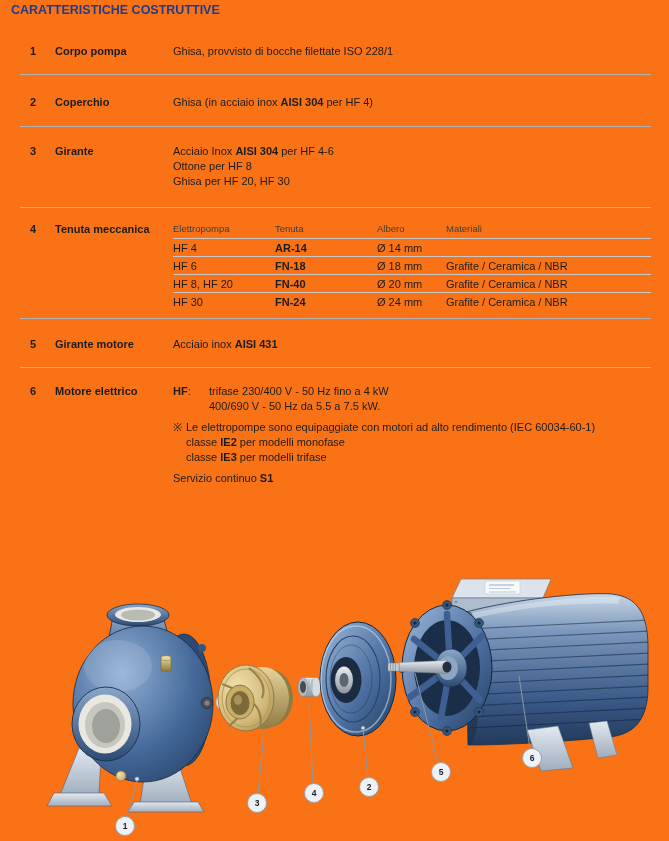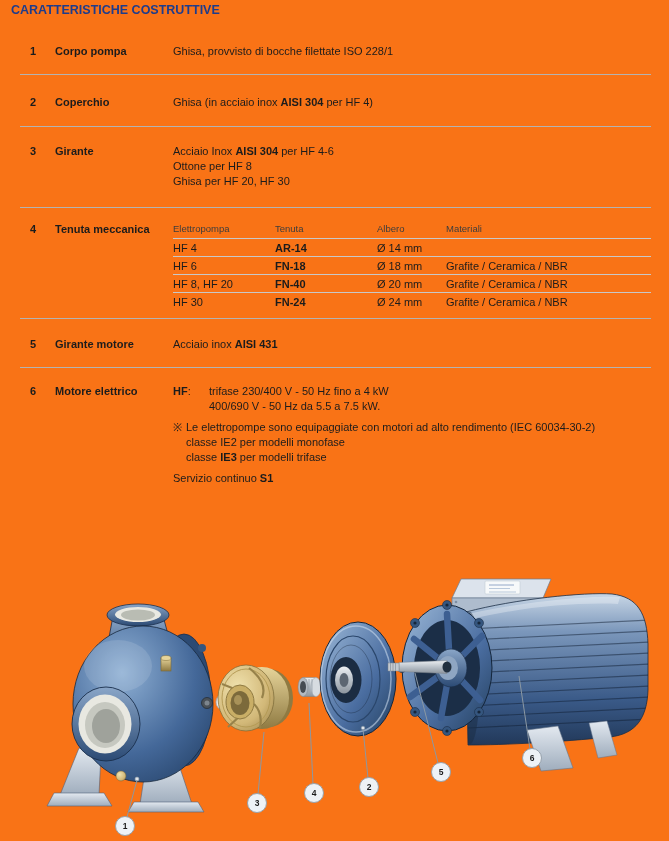--- a/index.html
+++ b/index.html
@@ -109,22 +109,22 @@
     <div class="desc">
       <div class="m-line">
         <span class="m-label"><span style="font-weight: 700;">HF</span><span>:</span></span><span>trifase 230/400 V - 50 Hz fino a 4 kW</span>
       </div>
       <div class="m-line">
         <span class="m-label"></span><span>400/690 V - 50 Hz da 5.5 a 7.5 kW.</span>
       </div>
       <div class="note">
         <span class="note-mark">※</span>
         <span>
-          <span>Le elettropompe sono equipaggiate con motori ad alto rendimento (IEC 60034-30-2)</span><br>
-          <span><span>classe </span><span style="font-weight: 400;">IE2</span><span> per modelli monofase</span></span><br>
+          <span>Le elettropompe sono equipaggiate con motori ad alto rendimento (IEC 60034-60-1)</span><br>
+          <span><span>classe </span><span style="font-weight: 700;">IE2</span><span> per modelli monofase</span></span><br>
           <span><span>classe </span><span style="font-weight: 700;">IE3</span><span> per modelli trifase</span></span>
         </span>
       </div>
       <div class="service"><span>Servizio continuo </span><span style="font-weight: 700;">S1</span></div>
     </div>
   </div>
 
   <svg class="diagram" width="669" height="289" viewBox="0 0 669 289">
     <defs>
       <linearGradient id="gBlueV" x1="0" y1="0" x2="0" y2="1">

